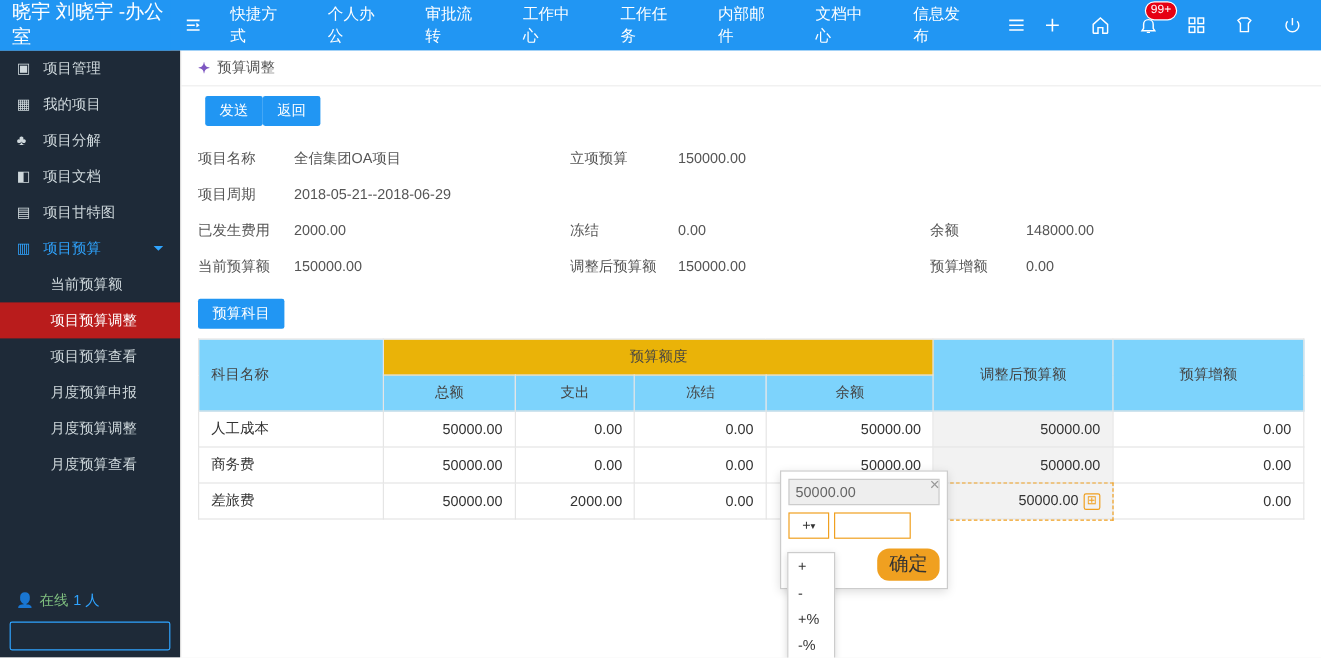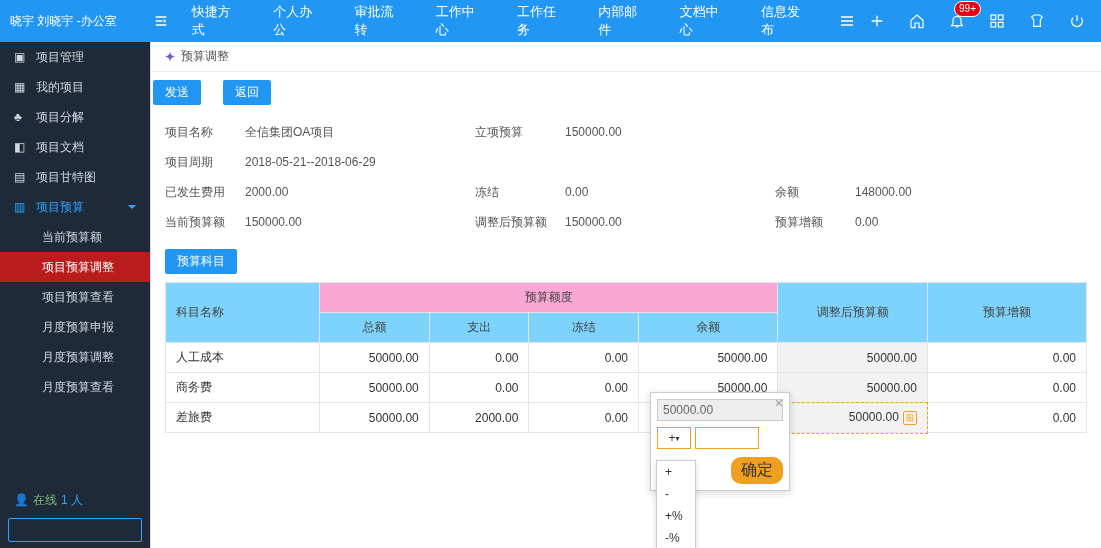--- a/index.html
+++ b/index.html
@@ -1,20 +1,20 @@
 <!DOCTYPE html>
 <html><head>
 <meta charset="utf-8">
 <style>
 * { box-sizing: border-box; margin: 0; padding: 0; }
 body { font-family: "Microsoft YaHei", Arial, sans-serif; font-size: 12px; color: #333; width: 1101px; height: 548px; overflow: hidden; background: #f5f5f5; position: relative; }
 
 
 .top-header { height: 42px; background: #2196f3; display: flex; align-items: center; color: #fff; position: relative; }
-.user-box { width: 150px; height: 42px; background: #2196f3; display: flex; align-items: center; padding-left: 10px; font-size: 12px; }
+.user-box { width: 150px; height: 42px; background: #2196f3; display: flex; align-items: center; padding-left: 10px; font-size: 16px; }
 .top-nav { display: flex; align-items: center; height: 42px; gap: 10px; }
 .menu-toggle { width: 40px; display: flex; align-items: center; justify-content: center; cursor: pointer; }
 .nav-item { padding: 0 12px; color: #fff; cursor: pointer; font-size: 13px; height:42px; display:flex; align-items:center; }
 .nav-more { width: 36px; text-align: center; cursor: pointer; height:42px; display:flex; align-items:center; justify-content:center;}
 .top-icons { margin-left: auto; display: flex; align-items: center; padding-right: 10px; gap: 12px; justify-content: space-between; }
 .top-icon { cursor: pointer; position: relative; display:flex; align-items:center; justify-content:center; width:28px; height:28px; }
 .badge { position: absolute; top: -6px; right: -10px; background: #e60012; color: #fff; border-radius: 8px; font-size: 10px; padding: 0 4px; line-height: 14px; border:1px solid #fff;}
 
 
 .layout { display: flex; height: calc(548px - 42px); }
@@ -29,38 +29,38 @@
 .side-spacer { flex: 1; }
 .online { height: 24px; padding-left: 14px; display: flex; align-items: center; color: #7fbf7f; font-size: 12px; gap:4px;}
 .online .num { color: #2fa4ff; }
 .search-box { margin: 6px 8px; height: 24px; border: 1px solid #2fa4ff; border-radius: 2px; display: flex; align-items: center; padding: 0 6px; }
 .search-box input { flex: 1; background: transparent; border: none; outline: none; color: #fff; font-size: 12px; }
 
 
 .main { flex: 1; background: #fff; border-left:1px solid #ddd; display: flex; flex-direction: column; overflow: hidden; }
 .crumb { height: 30px; display: flex; align-items: center; gap: 6px; padding-left: 14px; border-bottom: 1px solid #eee; color: #555; }
 .crumb-icon { color: #7e57c2; font-weight:bold;}
-.action-bar { padding: 8px 2px; display: flex; gap: 22px; }
+.action-bar { padding: 8px 20px; display: flex; gap: 0; }
 .btn-blue { background: #2196f3; color: #fff; border: none; padding: 4px 12px; border-radius: 2px; cursor: pointer; font-size: 12px; }
 
 .info-grid { padding: 4px 18px 8px 14px; }
 .info-row { display: flex; height: 30px; align-items: center; color: #555; font-size: 12px; }
 .info-label { width: 80px; color: #555; }
 .info-val { width: 230px; }
 .info-label2 { width: 90px; }
 .info-val2 { width: 210px; }
 .info-label3 { width: 80px; }
 .info-val3 { width: 150px; }
 
 .section-btn { margin: 4px 0 0 14px; }
 
 .table-wrap { padding: 8px 14px 0 14px; }
 table { width: 100%; border-collapse: collapse; font-size: 12px; color:#333;}
 th { border: 1px solid #e5e5e5; background: #7dd3fc; font-weight: normal; color: #444; padding: 6px 8px; text-align: center; }
-th.header-top { background:#f9a8d4; }
+th.header-top { background:#eab308; }
 td { border: 1px solid #e5e5e5; padding: 6px 10px; text-align: right; }
 td.left { text-align: left; }
 .adjust-cell { background: #f2f2f2; }
 .adjust-cell.active { outline: 1px dashed #f0a020; }
 .calc-icon { display:inline-block; width:14px; height:14px; border:1px solid #f0a020; color:#f0a020; font-size:10px; line-height:12px; text-align:center; margin-left:4px; vertical-align:middle; border-radius:2px;}
 
 
 .popup { position: absolute; background: #fff; border: 1px solid #ccc; box-shadow: 0 2px 8px rgba(0,0,0,0.15); width: 140px; padding: 6px; z-index: 100; }
 .popup-close { position: absolute; top: 2px; right: 6px; cursor: pointer; color: #999; font-size:14px;}
 .popup input.readonly { width: 100%; border: 1px solid #ccc; background: #eee; padding: 3px 5px; color: #666; font-size: 12px; margin-bottom: 6px; }

